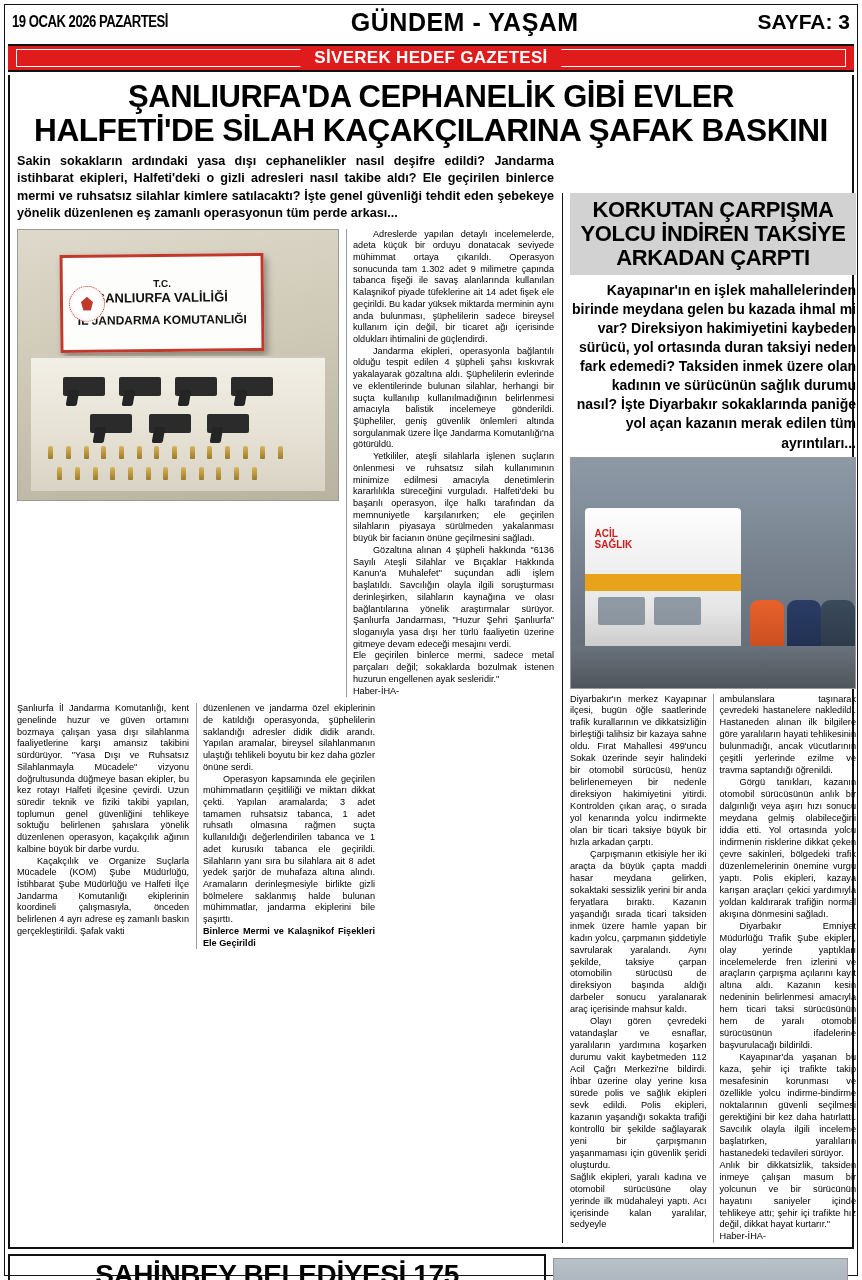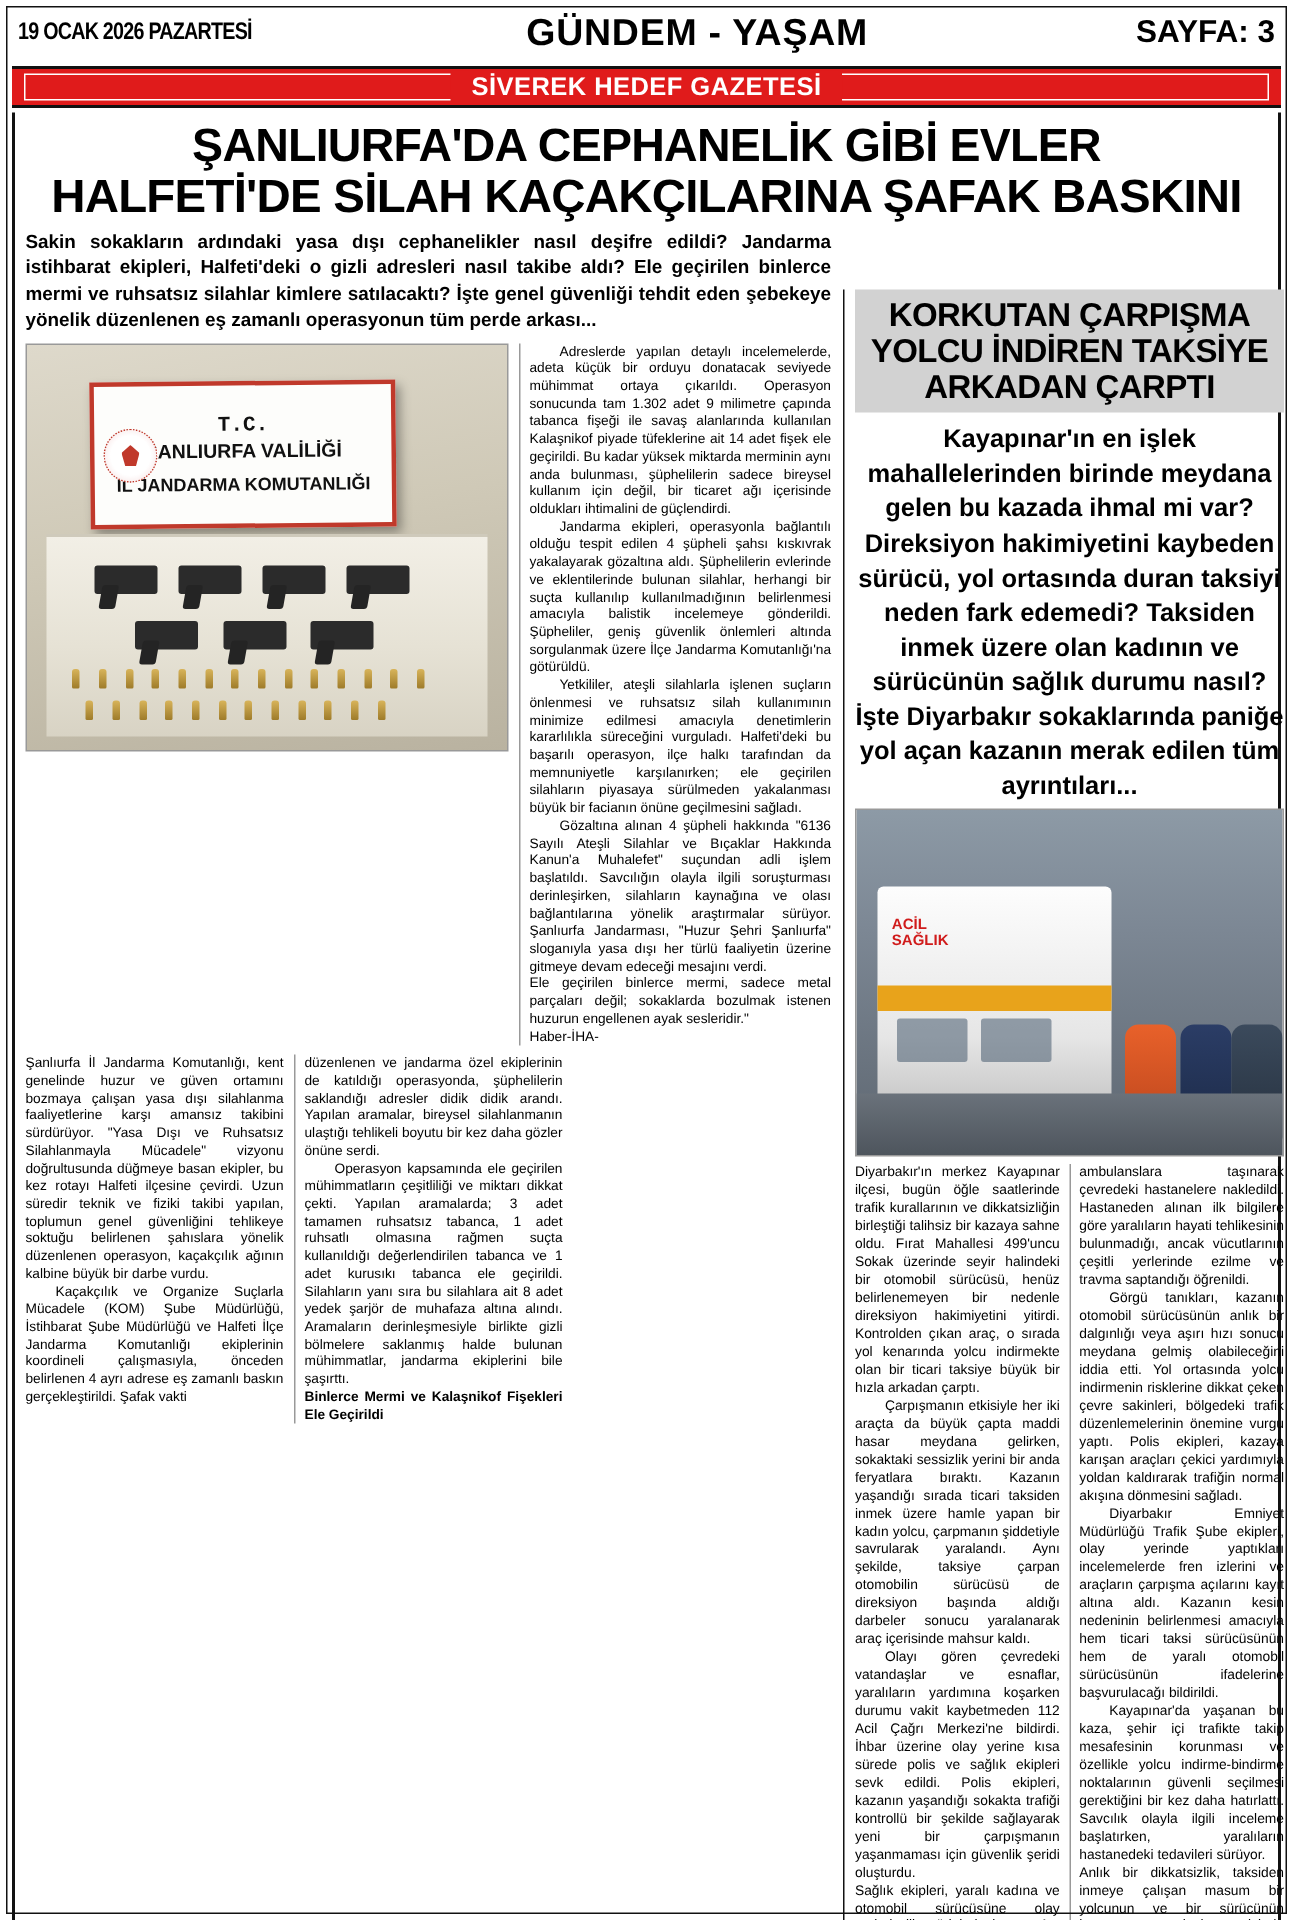--- a/index.html
+++ b/index.html
@@ -157,21 +157,21 @@
     border: 3px solid #c0392b;
     box-shadow: 3px 4px 7px rgba(0,0,0,.35);
     transform: rotate(-0.6deg);
     display: flex;
     flex-direction: column;
     align-items: center;
     justify-content: center;
     font-weight: bold;
     color: #111;
   }
-  .pj-banner .b1 { font-size: 14px; font-family: Liberation Mono, monospace; }
+  .pj-banner .b1 { font-size: 10px; }
   .pj-banner .b2 { font-size: 13px; margin-top: 1px; }
   .pj-banner .b3 { font-size: 12px; margin-top: 8px; }
   .pj-seal {
     position: absolute;
     left: 6px;
     top: 50%;
     transform: translateY(-50%);
     width: 34px;
     height: 34px;
     border: 1.5px dotted #c0392b;
@@ -344,25 +344,25 @@
     background: #d2d2d2;
     text-align: center;
     font-weight: bold;
     font-size: 22px;
     line-height: 1.08;
     letter-spacing: -0.4px;
     padding: 5px 2px 6px 2px;
   }
   .rh-box span { display: block; }
   .rh-lead {
-    font-size: 17px;
+    font-size: 14px;
     line-height: 1.36;
     font-weight: 600;
     margin-top: 6px;
-    text-align: center;
+    text-align: right;
   }
   .outer-frame {
     position: absolute;
     left: 4px; top: 4px; right: 4px; bottom: 4px;
     border: 1px solid #111;
     pointer-events: none;
     box-sizing: border-box;
   }
 </style>
 </head>

